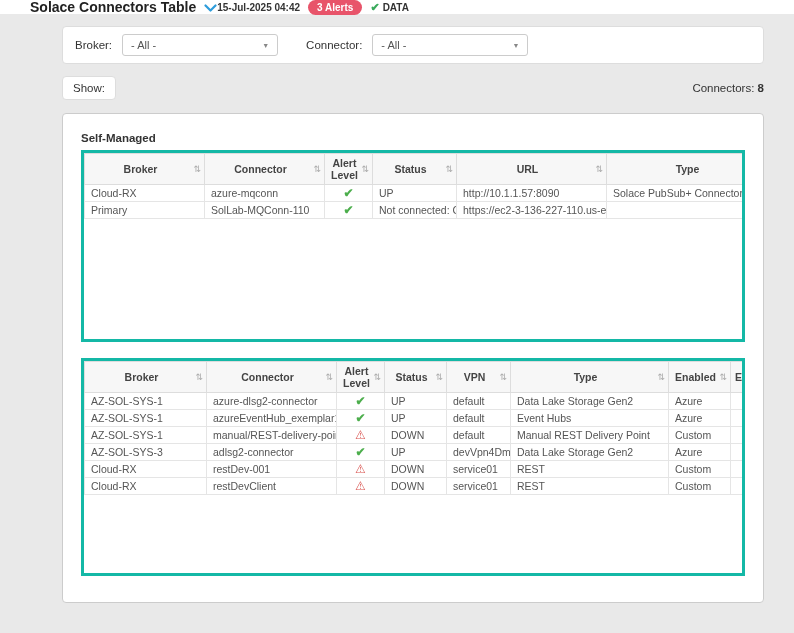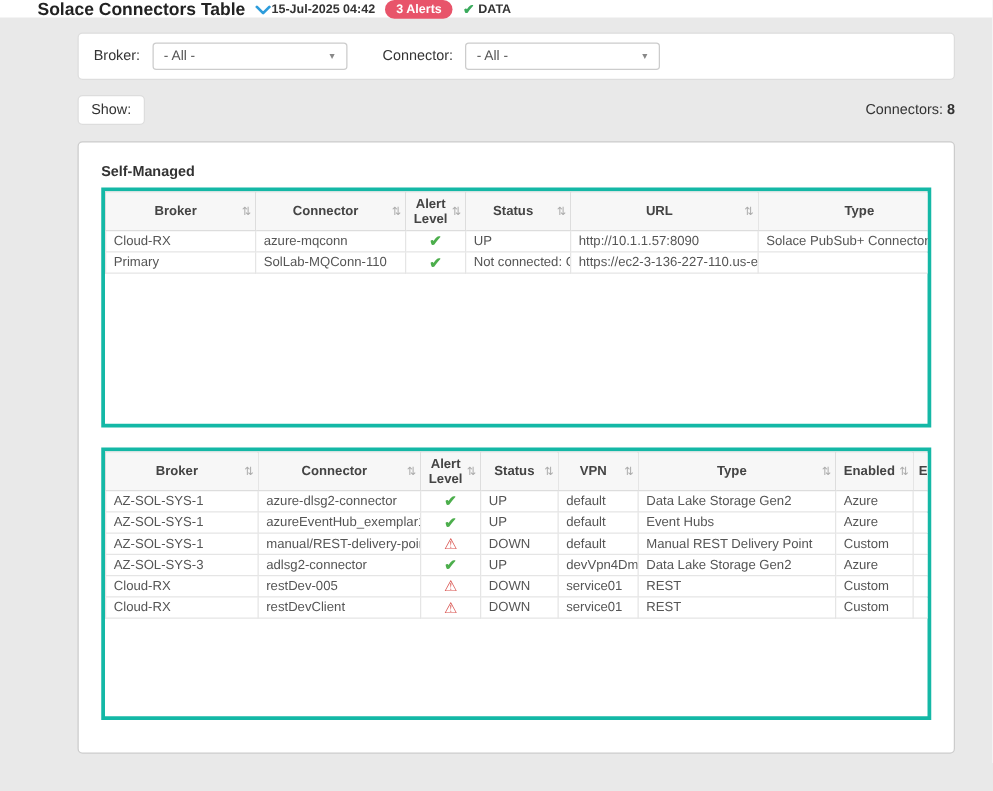--- a/index.html
+++ b/index.html
@@ -243,21 +243,21 @@
               <td>adlsg2-connector</td>
               <td class="center"><span class="ok-ic">✔</span></td>
               <td>UP</td>
               <td>devVpn4Dmr</td>
               <td>Data Lake Storage Gen2</td>
               <td>Azure</td>
               <td class="center"><span class="en-ic">✔</span></td>
             </tr>
             <tr>
               <td>Cloud-RX</td>
-              <td>restDev-005</td>
+              <td>restDev-001</td>
               <td class="center"><span class="warn-ic">⚠</span></td>
               <td>DOWN</td>
               <td>service01</td>
               <td>REST</td>
               <td>Custom</td>
               <td class="center"><span class="en-ic">✔</span></td>
             </tr>
             <tr>
               <td>Cloud-RX</td>
               <td>restDevClient</td>

